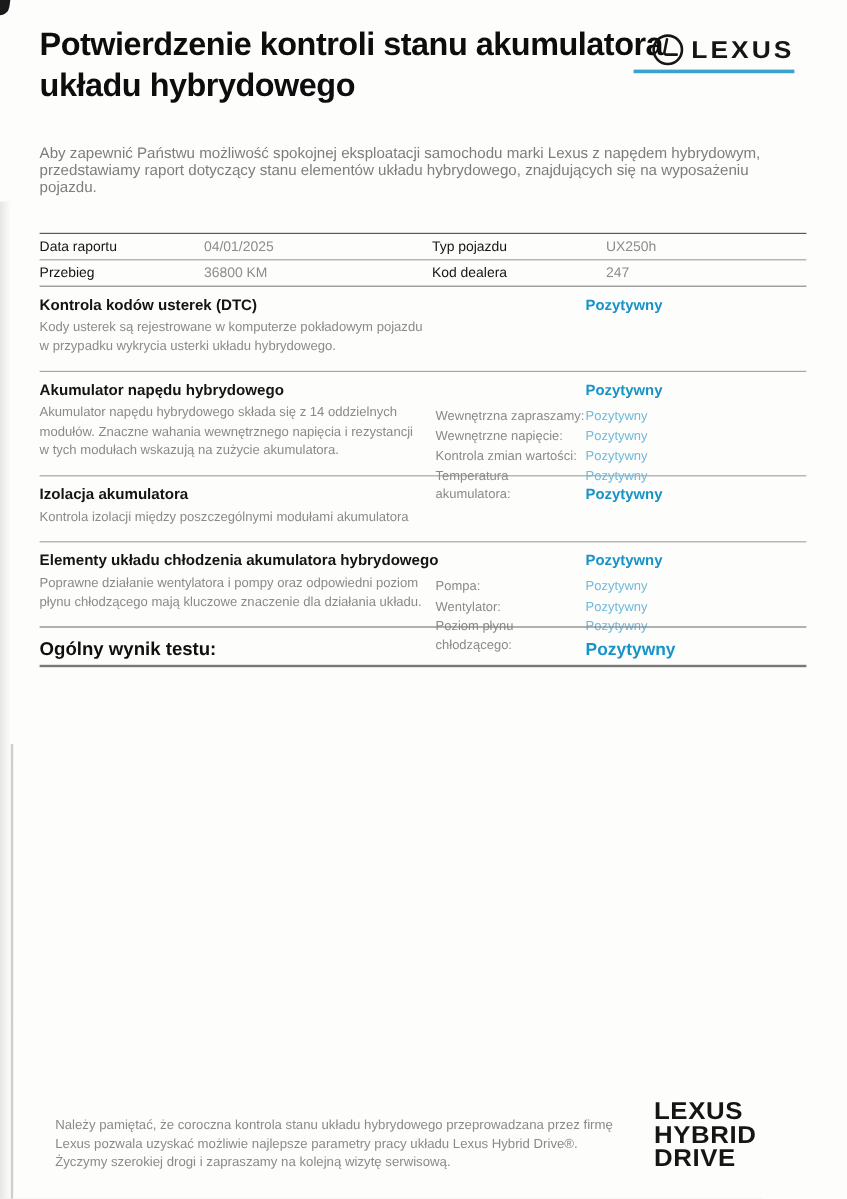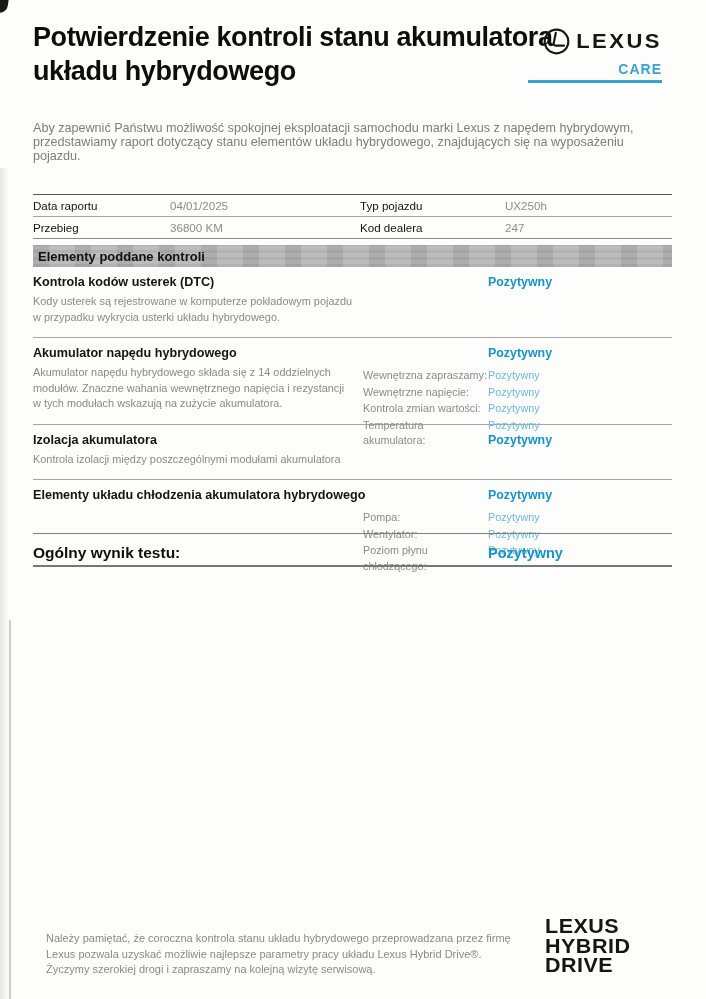--- a/index.html
+++ b/index.html
@@ -82,44 +82,40 @@
     </h1>
 
     <div class="brand-block">
       <div class="brand-row">
         <svg class="lexus-mark" viewBox="0 0 40 40">
           <ellipse cx="20" cy="20" rx="17.5" ry="17.5" fill="none" stroke="#161616" stroke-width="3.2"></ellipse>
           <path d="M19 7 L16 22 Q15 26 19 26 L31 26" fill="none" stroke="#161616" stroke-width="3.2" stroke-linecap="round"></path>
         </svg>
         <span class="brand-wordmark">LEXUS</span>
       </div>
-      <span class="care-label">CARE</span>
       <div class="care-rule"></div>
     </div>
 
     <p class="intro">Aby zapewnić Państwu możliwość spokojnej eksploatacji samochodu marki Lexus z napędem hybrydowym, przedstawiamy raport dotyczący stanu elementów układu hybrydowego, znajdujących się na wyposażeniu pojazdu.</p>
 
     <div class="info-table">
         <div class="info-row">
           <div class="info-cell label">Data raportu</div>
           <div class="info-cell value">04/01/2025</div>
           <div class="info-cell label">Typ pojazdu</div>
           <div class="info-cell value">UX250h</div>
         </div>
         <div class="info-row">
           <div class="info-cell label">Przebieg</div>
           <div class="info-cell value">36800 KM</div>
           <div class="info-cell label">Kod dealera</div>
           <div class="info-cell value">247</div>
         </div>
       </div>
 
-    <div class="section-bar">
-      <span>Elementy poddane kontroli</span>
-    </div>
 
     <div>
         <section class="check-section">
           <div class="sec-head">
             <h3 class="sec-title">Kontrola kodów usterek (DTC)</h3>
             <span class="sec-status">Pozytywny</span>
           </div>
           <div class="sec-body">
             <p class="sec-desc">Kody usterek są rejestrowane w komputerze pokładowym pojazdu w przypadku wykrycia usterki układu hybrydowego.</p>
           </div>
@@ -151,20 +147,21 @@
           <div class="sec-body">
             <p class="sec-desc">Kontrola izolacji między poszczególnymi modułami akumulatora</p>
           </div>
         </section>
         <section class="check-section">
           <div class="sec-head">
             <h3 class="sec-title">Elementy układu chłodzenia akumulatora hybrydowego</h3>
             <span class="sec-status">Pozytywny</span>
           </div>
           <div class="sec-body">
+            <p class="sec-desc">Poprawne działanie wentylatora i pompy oraz odpowiedni poziom płynu chłodzącego mają kluczowe znaczenie dla działania układu.</p>
             <div class="sec-subs">
               <div class="sub-label">Pompa:</div>
               <div class="sub-value">Pozytywny</div>
               <div class="sub-label">Wentylator:</div>
               <div class="sub-value">Pozytywny</div>
               <div class="sub-label">Poziom płynu chłodzącego:</div>
               <div class="sub-value">Pozytywny</div>
             </div>
           </div>
         </section>

